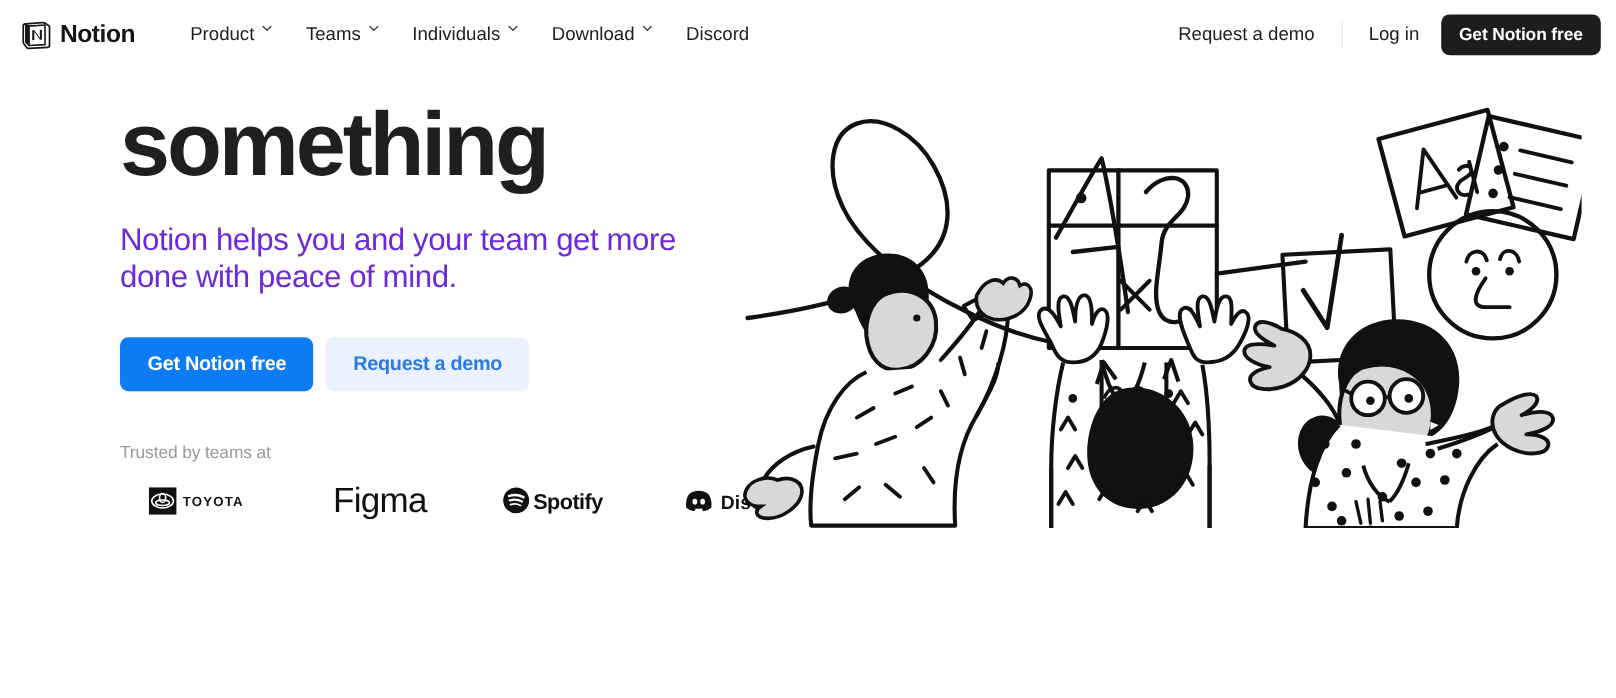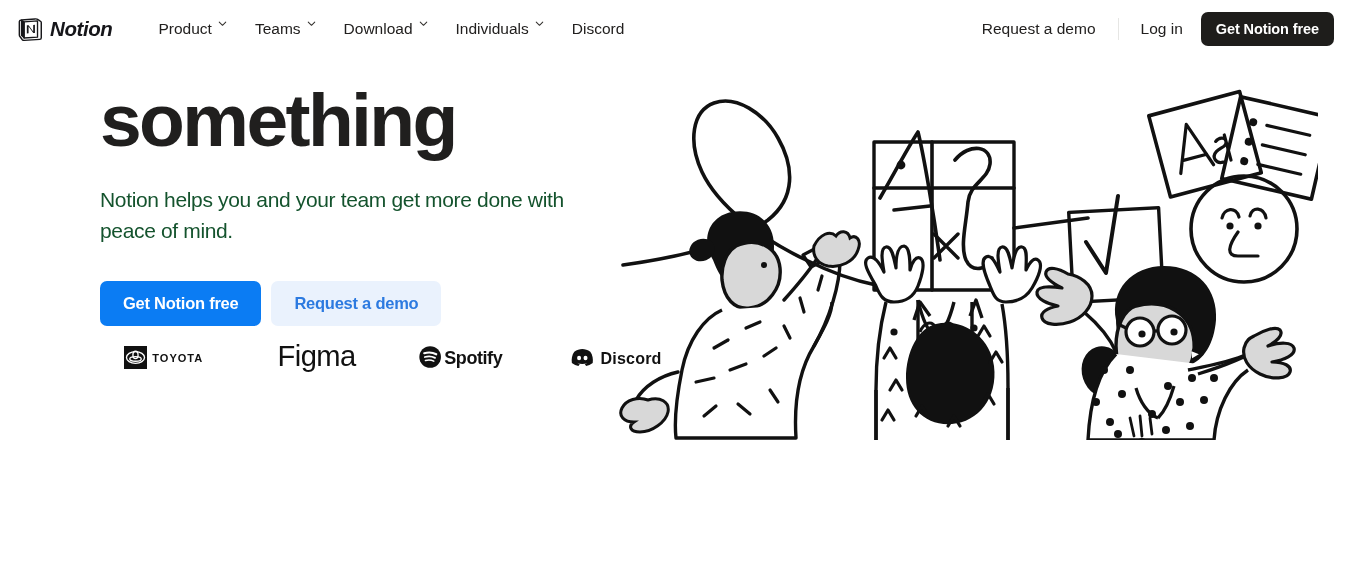--- a/index.html
+++ b/index.html
@@ -32,21 +32,20 @@
     gap: 7px;
     cursor: pointer;
     margin-right: 32px;
   }
   .brand-mark { width: 25px; height: 25px; display: block; flex: 0 0 auto; }
   .brand-name {
     font-size: 20.5px;
     font-weight: 700;
     letter-spacing: -0.4px;
     color: #16161a;
-    font-style: italic;
   }
 
   .nav-links {
     display: flex;
     align-items: center;
     gap: 0px;
   }
   .nav-link {
     display: flex;
     align-items: flex-start;
@@ -119,24 +118,24 @@
   .hero-title {
     font-size: 75px;
     line-height: 71px;
     font-weight: 700;
     letter-spacing: -2.6px;
     color: #201f1e;
     margin: 0;
   }
   .hero-sub {
     margin: 28px 0 0 0;
-    font-size: 21px;
+    font-size: 26px;
     line-height: 31px;
     letter-spacing: -0.35px;
-    color: #14532d;
+    color: #6d28d9;
     max-width: 470px;
   }
   .hero-actions {
     display: flex;
     gap: 10px;
     margin-top: 35px;
   }
   .btn-primary {
     background: #0b7cf3;
     color: #ffffff;
@@ -224,29 +223,29 @@
     </div>
     <div class="nav-link">
       <span>Teams</span>
       <span class="chev">
         <svg viewBox="0 0 10 10" width="9" height="9">
             <path d="M1.4 3.4 L5 7 L8.6 3.4" fill="none" stroke="#33312e" stroke-width="1.15" stroke-linecap="round" stroke-linejoin="round"></path>
           </svg>
       </span>
     </div>
     <div class="nav-link">
-      <span>Download</span>
+      <span>Individuals</span>
       <span class="chev">
         <svg viewBox="0 0 10 10" width="9" height="9">
             <path d="M1.4 3.4 L5 7 L8.6 3.4" fill="none" stroke="#33312e" stroke-width="1.15" stroke-linecap="round" stroke-linejoin="round"></path>
           </svg>
       </span>
     </div>
     <div class="nav-link">
-      <span>Individuals</span>
+      <span>Download</span>
       <span class="chev">
         <svg viewBox="0 0 10 10" width="9" height="9">
             <path d="M1.4 3.4 L5 7 L8.6 3.4" fill="none" stroke="#33312e" stroke-width="1.15" stroke-linecap="round" stroke-linejoin="round"></path>
           </svg>
       </span>
     </div>
     <div class="nav-link">
       <span>Discord</span>
     </div>
   </nav>
@@ -267,20 +266,21 @@
       <span style="display:block">something</span>
     </h1>
 
     <p class="hero-sub">Notion helps you and your team get more done with peace of mind.</p>
 
     <div class="hero-actions">
       <button class="btn-primary">Get Notion free</button>
       <button class="btn-secondary">Request a demo</button>
     </div>
 
+    <div class="trusted-label">Trusted by teams at</div>
 
     <div class="logo-row">
 
       <span class="logo-item">
         <svg viewBox="0 0 104 26" width="92" height="23" aria-hidden="true">
           <rect x="0" y="0" width="26" height="26" fill="#111111"></rect>
           <ellipse cx="13" cy="13" rx="10.2" ry="6.6" fill="none" stroke="#ffffff" stroke-width="1.5"></ellipse>
           <ellipse cx="13" cy="10.1" rx="2.9" ry="4.2" fill="none" stroke="#ffffff" stroke-width="1.5"></ellipse>
           <ellipse cx="13" cy="14.6" rx="6.5" ry="2.6" fill="none" stroke="#ffffff" stroke-width="1.5"></ellipse>
           <g fill="#111111" font-family="'Liberation Sans',sans-serif" font-size="12.5" font-weight="700" letter-spacing="1.1">

